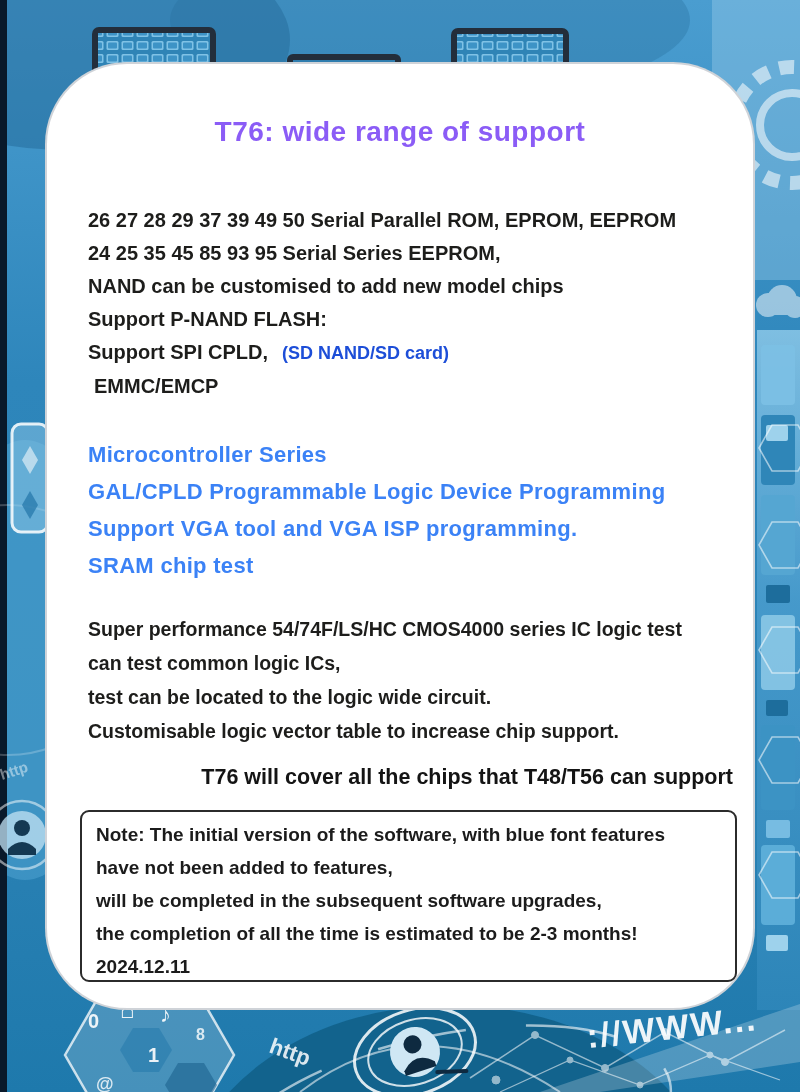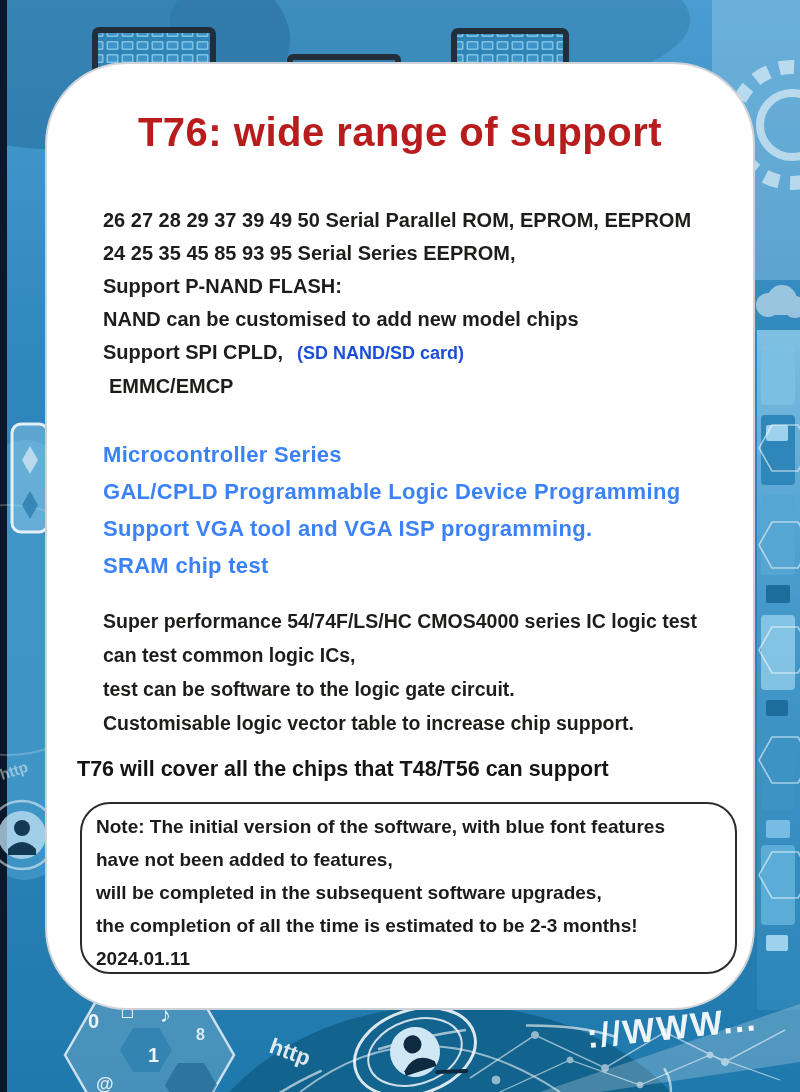--- a/index.html
+++ b/index.html
@@ -12,37 +12,37 @@
   .bg-svg{position:absolute;left:0;top:0;width:800px;height:1092px;display:block;}
   
   .card{
     position:absolute;left:45px;top:62px;width:710px;height:948px;
     background:#ffffff;border-radius:82px;
     border:2px solid rgba(95,110,125,0.30);
     box-sizing:border-box;
   }
   .card h1{
     margin:44px 0 0 0;text-align:center;
-    font-size:40px;line-height:48px;font-weight:bold;color:#b91c1c;
+    font-size:28px;line-height:48px;font-weight:bold;color:#8b5cf6;
     letter-spacing:0.5px;
   }
-  .block{padding-left:56px;padding-right:20px;font-weight:bold;}
+  .block{padding-left:41px;padding-right:20px;font-weight:bold;}
   .block p{margin:0;}
   .memory{margin-top:48px;font-size:20px;line-height:33px;color:#1d1d1b;}
   .memory .blue-inline{color:#1d4ed8;font-size:18px;padding-left:14px;}
   .memory .indent{padding-left:6px;}
   .blue-block{margin-top:33px;font-size:22px;line-height:37px;color:#3b82f6;letter-spacing:0.3px;}
-  .logic{margin-top:20px;font-size:19.5px;line-height:34px;color:#1d1d1b;}
+  .logic{margin-top:28px;font-size:19.5px;line-height:34px;color:#1d1d1b;}
   .coverage{
-    margin:14px 20px 0 30px;text-align:left;
+    margin:14px 20px 0 30px;text-align:right;
     font-size:21.5px;line-height:30px;font-weight:bold;color:#141414;
   }
   .note{
     margin:18px 0 0 33px;width:657px;height:172px;box-sizing:border-box;
-    border:2.5px solid #2b2b2b;border-radius:30px;
+    border:2.5px solid #2b2b2b;border-radius:9px;
     padding:6px 14px 6px 14px;
     font-size:19px;line-height:33px;font-weight:bold;color:#1b1b1b;
   }
   .note p{margin:0;}
 </style>
 </head>
 <body>
 
 <div class="stage">
 
@@ -183,46 +183,46 @@
     <text x="588" y="1048" font-size="34" font-weight="bold" fill="#ffffff" opacity="0.92" letter-spacing="2" transform="rotate(-6 588 1048)">://WWW...</text>
   </svg>
 
   <div class="card">
 
     <h1>T76: wide range of support</h1>
 
     <div class="block memory">
       <p>26 27 28 29 37 39 49 50 Serial Parallel ROM, EPROM, EEPROM</p>
       <p>24 25 35 45 85 93 95 Serial Series EEPROM,</p>
+      <p>NAND can be customised to add new model chips</p>
       <p>Support P-NAND FLASH:</p>
-      <p>NAND can be customised to add new model chips</p>
       <p>
         <span>Support SPI CPLD,</span><span class="blue-inline">(SD NAND/SD card)</span>
       </p>
       <p class="indent">EMMC/EMCP</p>
     </div>
 
     <div class="block blue-block">
       <p>Microcontroller Series</p>
       <p>GAL/CPLD Programmable Logic Device Programming</p>
       <p>Support VGA tool and VGA ISP programming.</p>
       <p>SRAM chip test</p>
     </div>
 
     <div class="block logic">
       <p>Super performance 54/74F/LS/HC CMOS4000 series IC logic test</p>
       <p>can test common logic ICs,</p>
-      <p>test can be software to the logic gate circuit.</p>
+      <p>test can be located to the logic wide circuit.</p>
       <p>Customisable logic vector table to increase chip support.</p>
     </div>
 
     <p class="coverage">T76 will cover all the chips that T48/T56 can support</p>
 
     <div class="note">
       <p>Note: The initial version of the software, with blue font features</p>
       <p>have not been added to features,</p>
       <p>will be completed in the subsequent software upgrades,</p>
       <p>the completion of all the time is estimated to be 2-3 months!</p>
-      <p>2024.01.11</p>
+      <p>2024.12.11</p>
     </div>
 
   </div>
 </div>
 
 </body></html>

